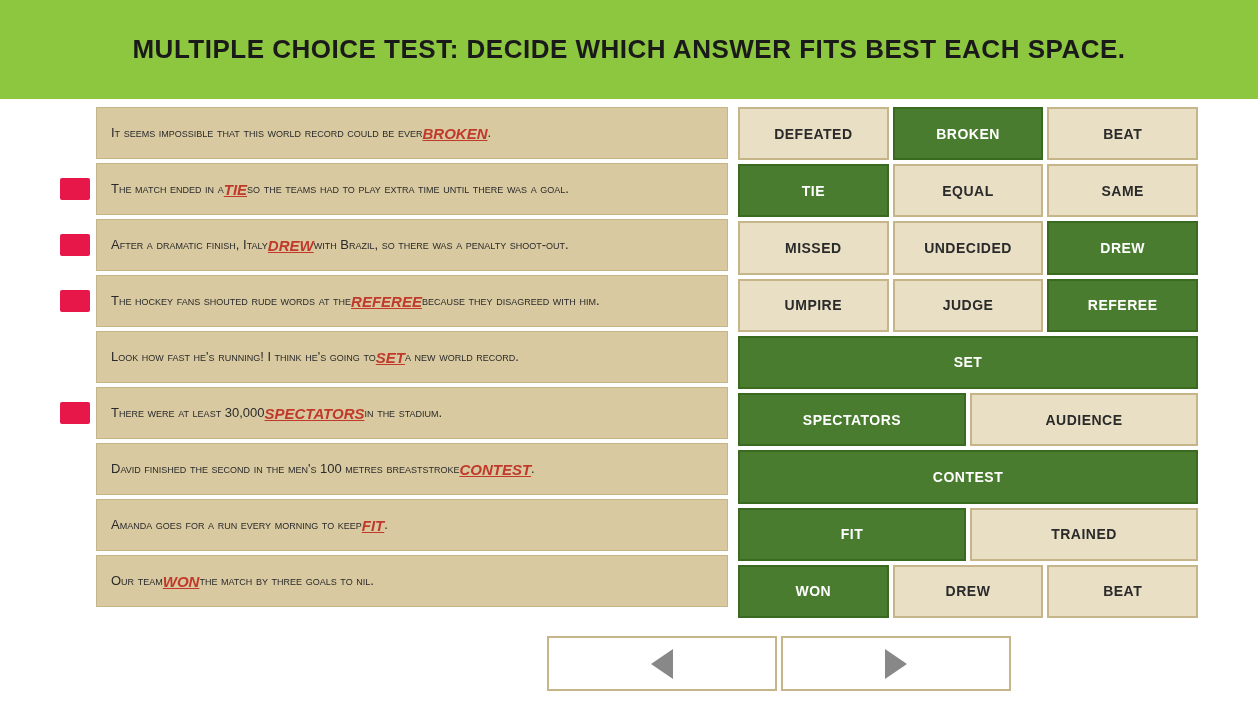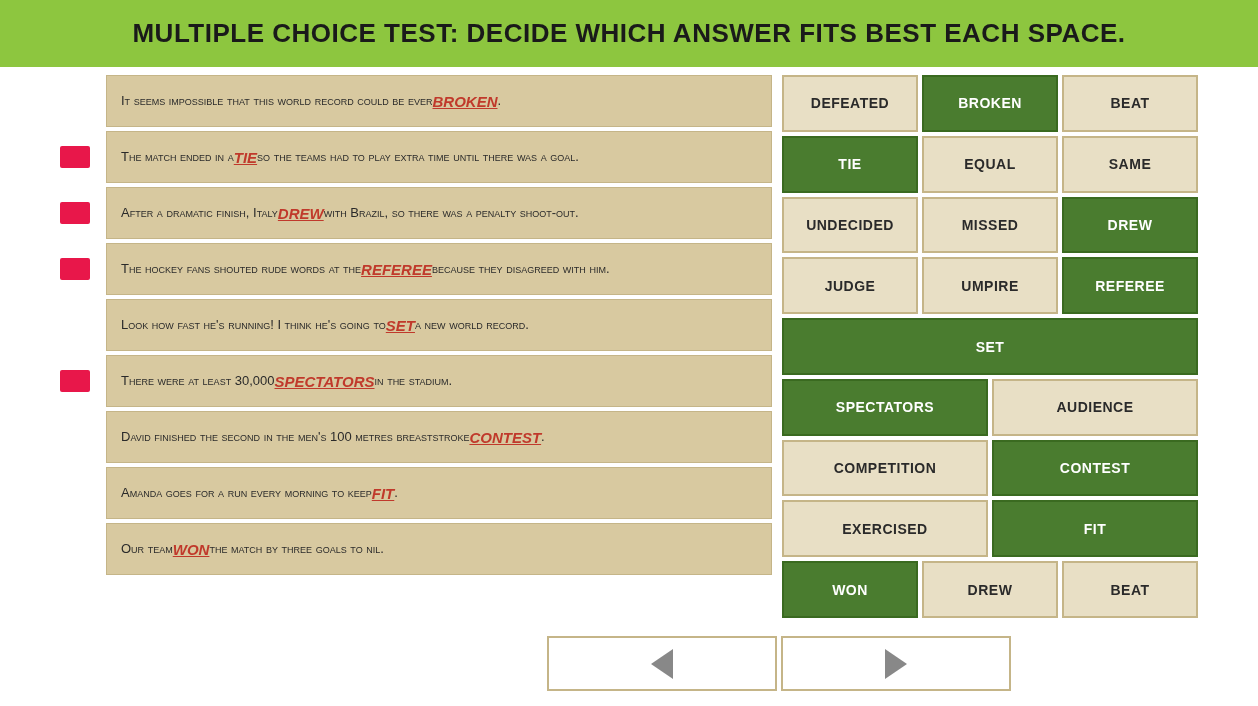--- a/index.html
+++ b/index.html
@@ -13,21 +13,21 @@
     .page {
       width: 1258px;
       min-height: 706px;
       background: white;
       display: flex;
       flex-direction: column;
     }
     .header {
       background: #8dc63f;
       text-align: center;
-      padding: 18px 20px;
+      padding: 34px 20px;
       font-size: 26px;
       font-weight: 900;
       color: #1a1a1a;
       letter-spacing: 0.5px;
       text-transform: uppercase;
     }
     .content {
       display: flex;
       flex-direction: row;
       flex: 1;
@@ -37,26 +37,26 @@
     .questions-col {
       display: flex;
       flex-direction: column;
       gap: 4px;
       flex: 1;
     }
     .answers-col {
       display: flex;
       flex-direction: column;
       gap: 4px;
-      width: 416px;
+      width: 460px;
     }
     .question-row {
       display: flex;
       align-items: center;
-      gap: 16px;
+      gap: 6px;
     }
     .wrong-indicator {
       width: 30px;
       height: 22px;
       background: #e8174a;
       flex-shrink: 0;
       border-radius: 2px;
     }
     .wrong-indicator.hidden {
       background: transparent;
@@ -197,43 +197,42 @@
           <div class="answer-btn">DEFEATED</div>
           <div class="answer-btn correct">BROKEN</div>
           <div class="answer-btn">BEAT</div>
         </div>
         <div class="answer-row">
           <div class="answer-btn correct">TIE</div>
           <div class="answer-btn">EQUAL</div>
           <div class="answer-btn">SAME</div>
         </div>
         <div class="answer-row">
+          <div class="answer-btn">MISSED</div>
           <div class="answer-btn">UNDECIDED</div>
-          <div class="answer-btn">MISSED</div>
           <div class="answer-btn correct">DREW</div>
         </div>
         <div class="answer-row">
+          <div class="answer-btn">UMPIRE</div>
           <div class="answer-btn">JUDGE</div>
-          <div class="answer-btn">UMPIRE</div>
           <div class="answer-btn correct">REFEREE</div>
         </div>
         <div class="answer-row">
           <div class="answer-btn correct">SET</div>
         </div>
         <div class="answer-row">
           <div class="answer-btn correct">SPECTATORS</div>
           <div class="answer-btn">AUDIENCE</div>
         </div>
         <div class="answer-row">
-          <div class="answer-btn">COMPETITION</div>
           <div class="answer-btn correct">CONTEST</div>
         </div>
         <div class="answer-row">
-          <div class="answer-btn">EXERCISED</div>
           <div class="answer-btn correct">FIT</div>
+          <div class="answer-btn">TRAINED</div>
         </div>
         <div class="answer-row">
           <div class="answer-btn correct">WON</div>
           <div class="answer-btn">DREW</div>
           <div class="answer-btn">BEAT</div>
         </div>
       </div>
   </div>
 
   <div class="nav-row">

